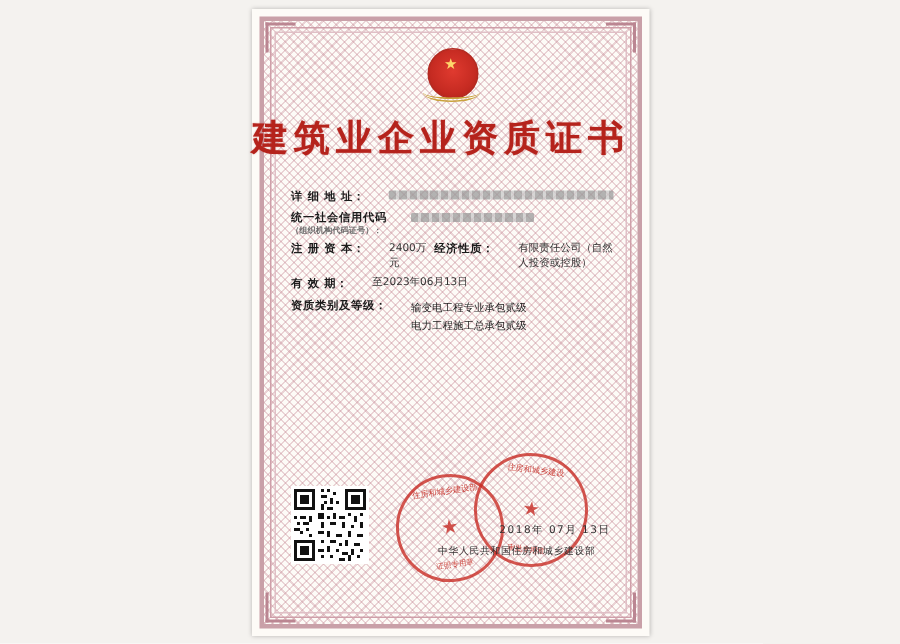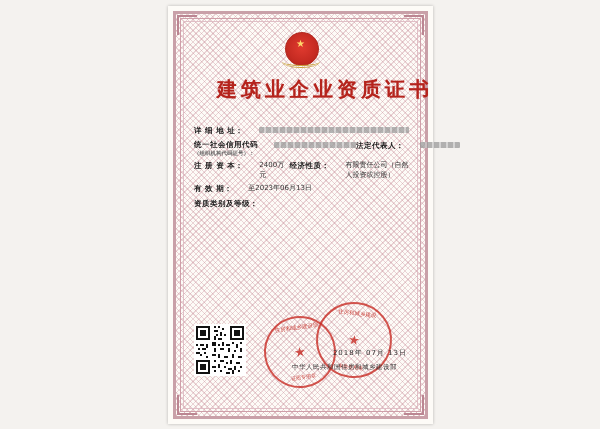--- a/index.html
+++ b/index.html
@@ -60,23 +60,23 @@
     position:absolute;left:50%;top:9px;transform:translateX(-50%);
     color:#ffd66b;font-size:10px;line-height:10px;
   }
   .emblem .ears{
     position:absolute;left:1px;bottom:0;width:38px;height:10px;
     border-bottom:3px double #c9a23c;border-radius:0 0 50% 50%;
   }
 
   .title{
     position:absolute;left:0;right:0;top:70px;
-    text-align:right;
+    text-align:left;
     font-family:"DejaVu Sans","Liberation Sans",sans-serif;
-    font-size:20px;font-weight:bold;letter-spacing:4px;
+    font-size:24px;font-weight:bold;letter-spacing:4px;
     color:#b5231c;
     text-shadow:0 0 1px rgba(180,30,25,.5);
   }
   .subtitle{
     position:absolute;left:0;right:0;top:100px;
     text-align:center;font-size:9px;color:#7a3b3b;letter-spacing:1px;
   }
 
   
   .fields{
@@ -181,24 +181,20 @@
         <span class="val"><span class="masked" style="width:150px"></span></span>
       </div>
 
       <div class="row2">
         <div class="half" style="flex:1 1 62%">
           <span class="lbl" style="line-height:1.1">
             <span>统一社会信用代码</span><br>
             <span class="tiny-note">（组织机构代码证号）：</span>
           </span>
           <span class="val"><span class="masked" style="width:82px"></span></span>
-        </div>
-        <div class="half" style="flex:0 0 38%">
-          <span class="lbl">法定代表人：</span>
-          <span class="val"><span class="masked" style="width:40px"></span></span>
         </div>
       </div>
 
       <div class="row2" style="margin-top:4px">
         <div class="half" style="flex:0 0 44%">
           <span class="lbl">注 册 资 本：</span>
           <span class="val">2400万元</span>
         </div>
         <div class="half">
           <span class="lbl">经济性质：</span>
@@ -208,20 +204,24 @@
 
       <div class="row2" style="margin-top:4px">
         <div class="half">
           <span class="lbl">有 效 期：</span>
           <span class="val">至2023年06月13日</span>
         </div>
       </div>
 
       <div class="row" style="margin-top:5px;align-items:flex-start">
         <span class="lbl">资质类别及等级：</span>
+        <span class="val">
+          <div class="scope">输变电工程专业承包贰级</div>
+          <div class="scope">电力工程施工总承包贰级</div>
+        </span>
       </div>
 
     </div>
 
     <div class="qr">
       <svg width="52" height="52" viewBox="0 0 26 26" shape-rendering="crispEdges">
         <rect width="26" height="26" fill="#fff"></rect>
         <g fill="#111">
           <rect x="1" y="1" width="7" height="7"></rect>
             <rect x="2" y="2" width="5" height="5" fill="#fff"></rect>

